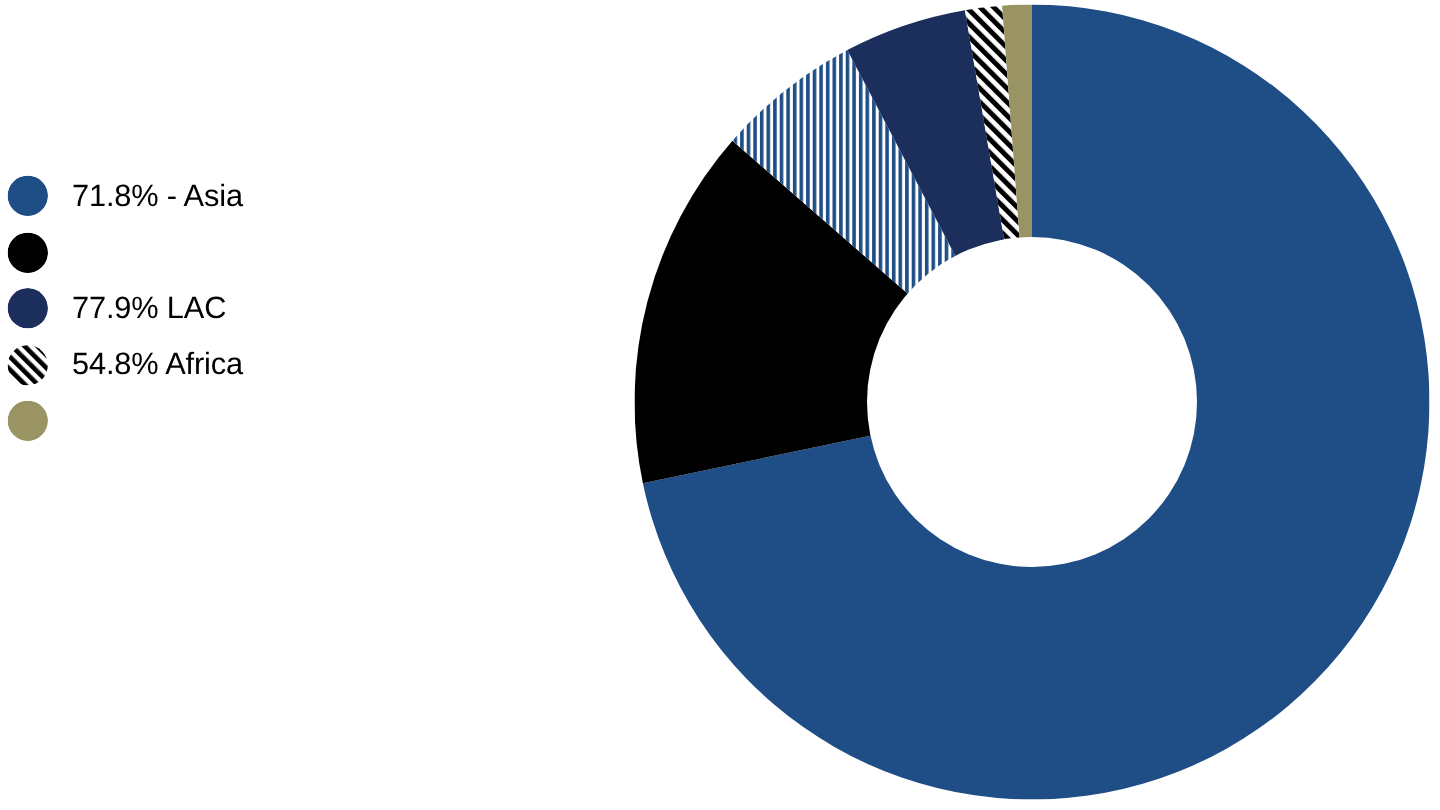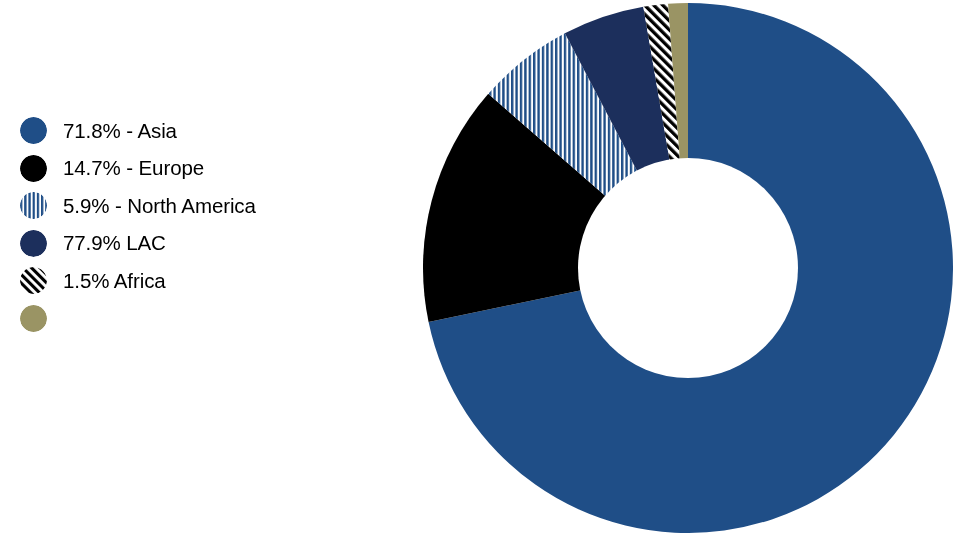--- a/index.html
+++ b/index.html
@@ -18,21 +18,21 @@
   #chart-figure {
     position: absolute;
     inset: 0;
     width: 960px;
     height: 540px;
   }
 
   
   #legend {
     position: absolute;
-    left: 16px;
+    left: 1px;
     top: 112px;
     width: 400px;
   }
   .legend-item {
     display: flex;
     align-items: center;
     height: 37.5px;
   }
   .legend-swatch {
     width: 27px;
@@ -80,37 +80,22 @@
       </span>
       <span class="legend-label">71.8% - Asia</span>
     </div>
 
     <div class="legend-item">
       <span class="legend-swatch">
         <svg width="27" height="27" viewBox="0 0 27 27" aria-hidden="true">
           <circle cx="13.5" cy="13.5" r="13.5" fill="#000000"></circle>
         </svg>
       </span>
-      <span class="legend-label">14.7% - Europe</span>
     </div>
 
-    <div class="legend-item">
-      <span class="legend-swatch">
-        <svg width="27" height="27" viewBox="0 0 27 27" aria-hidden="true">
-          <defs>
-            <pattern id="legVert" width="4.2" height="4.2" patternUnits="userSpaceOnUse">
-              <rect width="4.2" height="4.2" fill="#ffffff"></rect>
-              <rect width="2.3" height="4.2" fill="#1f4e87"></rect>
-            </pattern>
-          </defs>
-          <circle cx="13.5" cy="13.5" r="13.5" fill="url(#legVert)"></circle>
-        </svg>
-      </span>
-      <span class="legend-label">5.9% - North America</span>
-    </div>
 
     <div class="legend-item">
       <span class="legend-swatch">
         <svg width="27" height="27" viewBox="0 0 27 27" aria-hidden="true">
           <circle cx="13.5" cy="13.5" r="13.5" fill="#1c2f5c"></circle>
         </svg>
       </span>
       <span class="legend-label">77.9% LAC</span>
     </div>
 
@@ -119,21 +104,21 @@
         <svg width="27" height="27" viewBox="0 0 27 27" aria-hidden="true">
           <defs>
             <pattern id="legDiag" width="6" height="6" patternUnits="userSpaceOnUse" patternTransform="rotate(-45)">
               <rect width="6" height="6" fill="#ffffff"></rect>
               <rect width="3.1" height="6" fill="#000000"></rect>
             </pattern>
           </defs>
           <circle cx="13.5" cy="13.5" r="13.5" fill="url(#legDiag)"></circle>
         </svg>
       </span>
-      <span class="legend-label">1.5% Africa</span>
+      <span class="legend-label">54.8% Africa</span>
     </div>
 
     <div class="legend-item">
       <span class="legend-swatch">
         <svg width="27" height="27" viewBox="0 0 27 27" aria-hidden="true">
           <circle cx="13.5" cy="13.5" r="13.5" fill="#9a9464"></circle>
         </svg>
       </span>
     </div>
 

